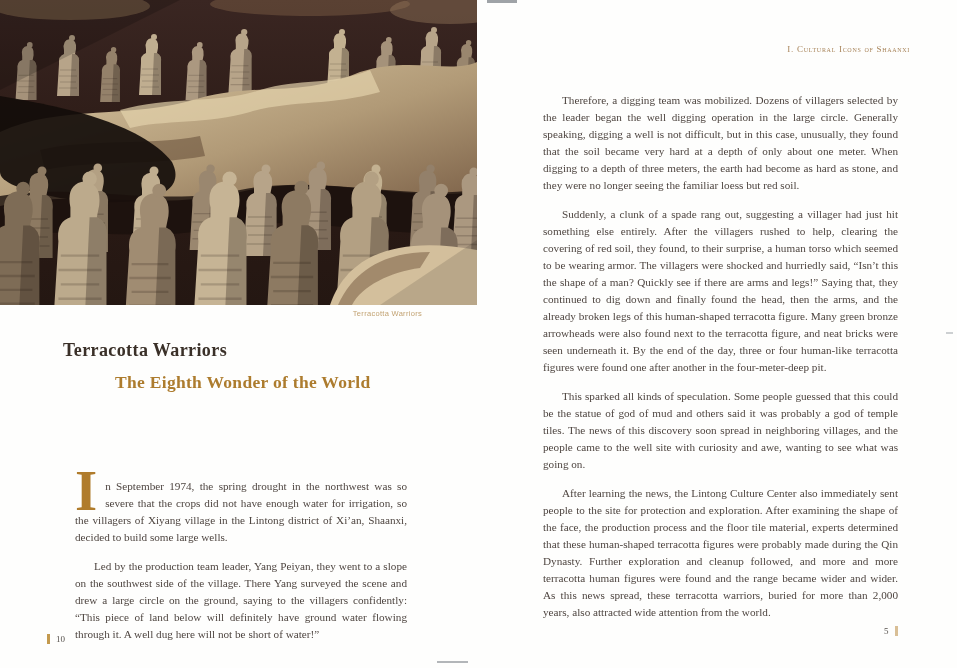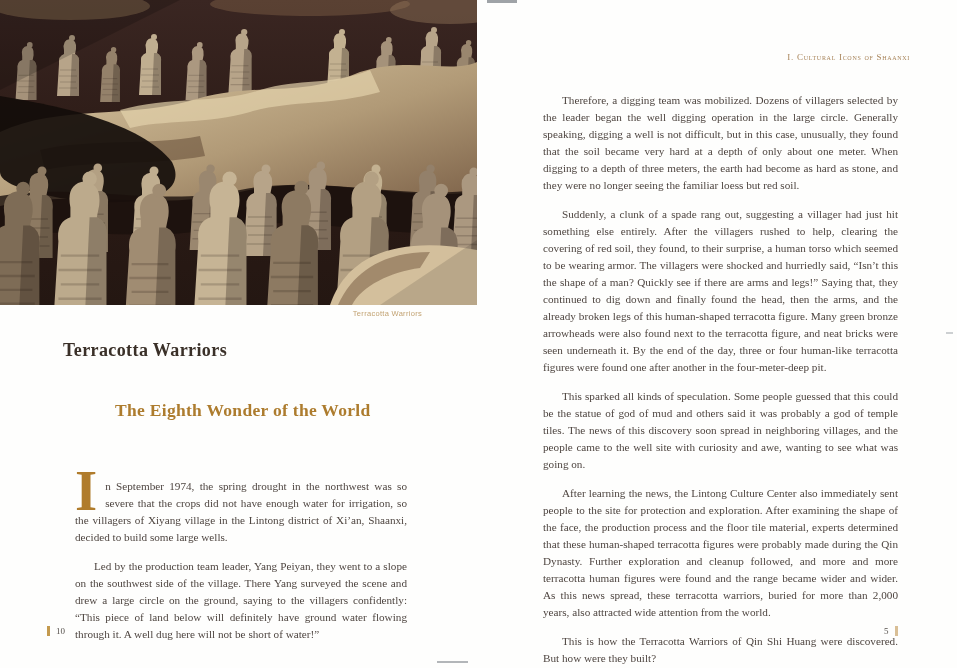--- a/index.html
+++ b/index.html
@@ -17,45 +17,45 @@
     font-family:"Liberation Sans", sans-serif; font-size:7.5px;
     letter-spacing:0.3px; color:#c2a272;
   }
 
   
   .title {
     position:absolute; left:63px; top:340px; font-size:18px; font-weight:bold;
     color:#3a3028; letter-spacing:0.4px;
   }
   .subtitle {
-    position:absolute; left:115px; top:400px; font-size:17.5px; font-weight:bold;
+    position:absolute; left:115px; top:372px; font-size:17.5px; font-weight:bold;
     color:#ad7c2e; letter-spacing:0.3px;
   }
   .left-body { position:absolute; left:63px; top:466px; width:356px; }
   .body-text {
     margin:12px; font-size:11.2px; line-height:17px; text-align:justify;
     color:#4e4540;
   }
   .body-text.indent { text-indent:19px; }
   .drop-cap {
     float:left; font-size:57px; line-height:34px; font-weight:bold;
     color:#b07c2c; margin:-4px 8px 0 0; font-family:"Liberation Serif", serif;
   }
 
   
   .running-header {
-    position:absolute; left:531px; top:52px; width:379px; text-align:right;
+    position:absolute; left:531px; top:44px; width:379px; text-align:right;
     font-variant:small-caps; font-size:9px; letter-spacing:0.7px; color:#a8845a;
   }
   .right-body { position:absolute; left:531px; top:80px; width:379px; }
 
   
   .footer { position:absolute; top:626px; display:flex; align-items:center; gap:6px;
             font-size:9px; color:#55504b; }
-  .footer-left { left:47px; }
+  .footer-left { left:47px;margin-top:8px; }
   .footer-right { left:884px; }
   .page-bar { width:3px; height:10px; }
   .page-bar.gold { background:#c49a4e; }
   .page-bar.tan  { background:#d9bf96; }
 
   
   .top-marker    { position:absolute; left:487px; top:0;    width:30px; height:3px; background:#9fa3a7; }
   .bottom-marker { position:absolute; left:437px; top:661px; width:31px; height:2px; background:#b3b6b9; }
   .edge-dash     { position:absolute; left:946px; top:332px; width:7px;  height:2px; background:#cdd0d2; }
 </style>
@@ -150,21 +150,20 @@
     <span>10</span>
   </div>
 
   <div class="running-header">I. Cultural Icons of Shaanxi</div>
 
   <div class="right-body">
     <p class="body-text indent">Therefore, a digging team was mobilized. Dozens of villagers selected by the leader began the well digging operation in the large circle. Generally speaking, digging a well is not difficult, but in this case, unusually, they found that the soil became very hard at a depth of only about one meter. When digging to a depth of three meters, the earth had become as hard as stone, and they were no longer seeing the familiar loess but red soil.</p>
     <p class="body-text indent">Suddenly, a clunk of a spade rang out, suggesting a villager had just hit something else entirely. After the villagers rushed to help, clearing the covering of red soil, they found, to their surprise, a human torso which seemed to be wearing armor. The villagers were shocked and hurriedly said, “Isn’t this the shape of a man? Quickly see if there are arms and legs!” Saying that, they continued to dig down and finally found the head, then the arms, and the already broken legs of this human-shaped terracotta figure. Many green bronze arrowheads were also found next to the terracotta figure, and neat bricks were seen underneath it. By the end of the day, three or four human-like terracotta figures were found one after another in the four-meter-deep pit.</p>
     <p class="body-text indent">This sparked all kinds of speculation. Some people guessed that this could be the statue of god of mud and others said it was probably a god of temple tiles. The news of this discovery soon spread in neighboring villages, and the people came to the well site with curiosity and awe, wanting to see what was going on.</p>
     <p class="body-text indent">After learning the news, the Lintong Culture Center also immediately sent people to the site for protection and exploration. After examining the shape of the face, the production process and the floor tile material, experts determined that these human-shaped terracotta figures were probably made during the Qin Dynasty. Further exploration and cleanup followed, and more and more terracotta human figures were found and the range became wider and wider. As this news spread, these terracotta warriors, buried for more than 2,000 years, also attracted wide attention from the world.</p>
-    <p class="body-text indent">This is how the Terracotta Warriors of Qin Shi Huang were discovered. But how were they built?</p>
   </div>
 
   <div class="footer footer-right">
     <span>5</span>
     <span class="page-bar tan"></span>
   </div>
 
   <div class="top-marker"></div>
   <div class="bottom-marker"></div>
   <div class="edge-dash"></div>

